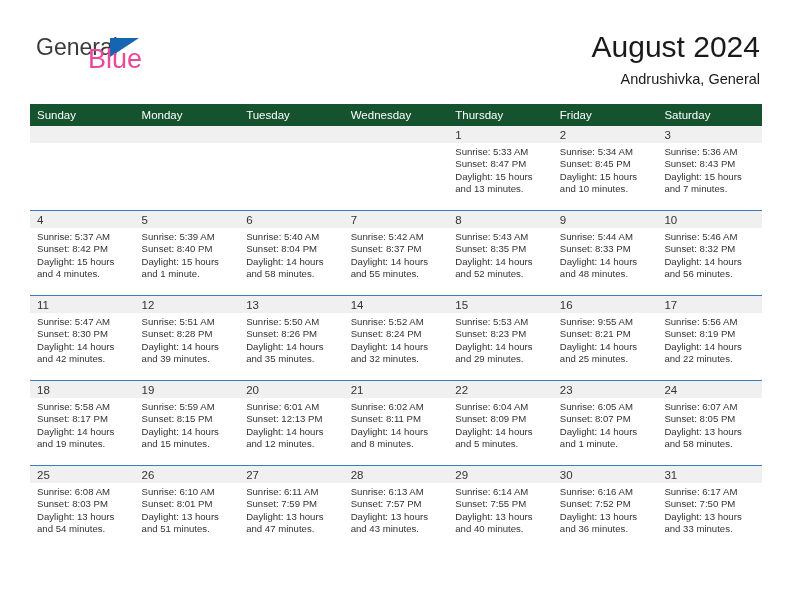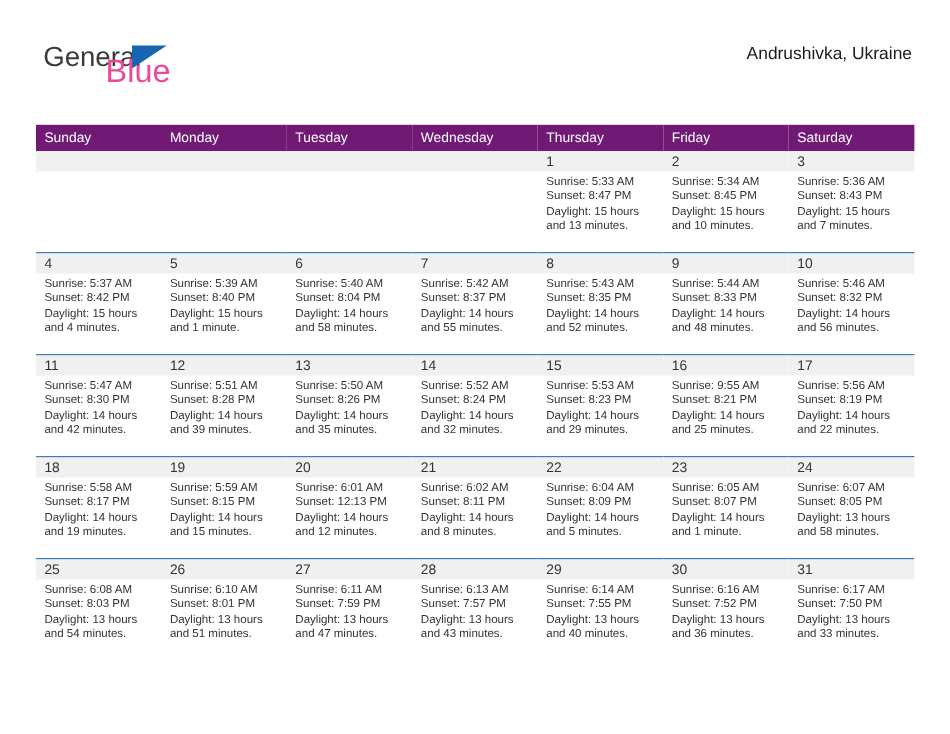--- a/index.html
+++ b/index.html
@@ -93,21 +93,21 @@
   .calendar {
     position: absolute;
     left: 30px;
     top: 104px;
     width: 732px;
     border-collapse: collapse;
     table-layout: fixed;
   }
 
   .calendar th {
-    background: #701a75;
+    background: #14532d;
     color: #ffffff;
     font-size: 11.5px;
     font-weight: normal;
     text-align: left;
     padding: 5px 0 5px 7px;
     height: 12px;
     border: none;
   }
 
   .calendar td {
@@ -158,21 +158,22 @@
 
     <div class="brand">
       <div class="brand-row1">
         <span class="brand-general">General</span>
         <span class="brand-triangle"></span>
       </div>
       <div class="brand-row2">Blue</div>
     </div>
 
     <div class="title-block">
-      <div class="cal-subtitle">Andrushivka, Ukraine</div>
+      <div class="cal-title">August 2024</div>
+      <div class="cal-subtitle">Andrushivka, General</div>
     </div>
 
   </div>
 
   <table class="calendar">
     <thead>
       <tr>
         <th>Sunday</th>
         <th>Monday</th>
         <th>Tuesday</th>

